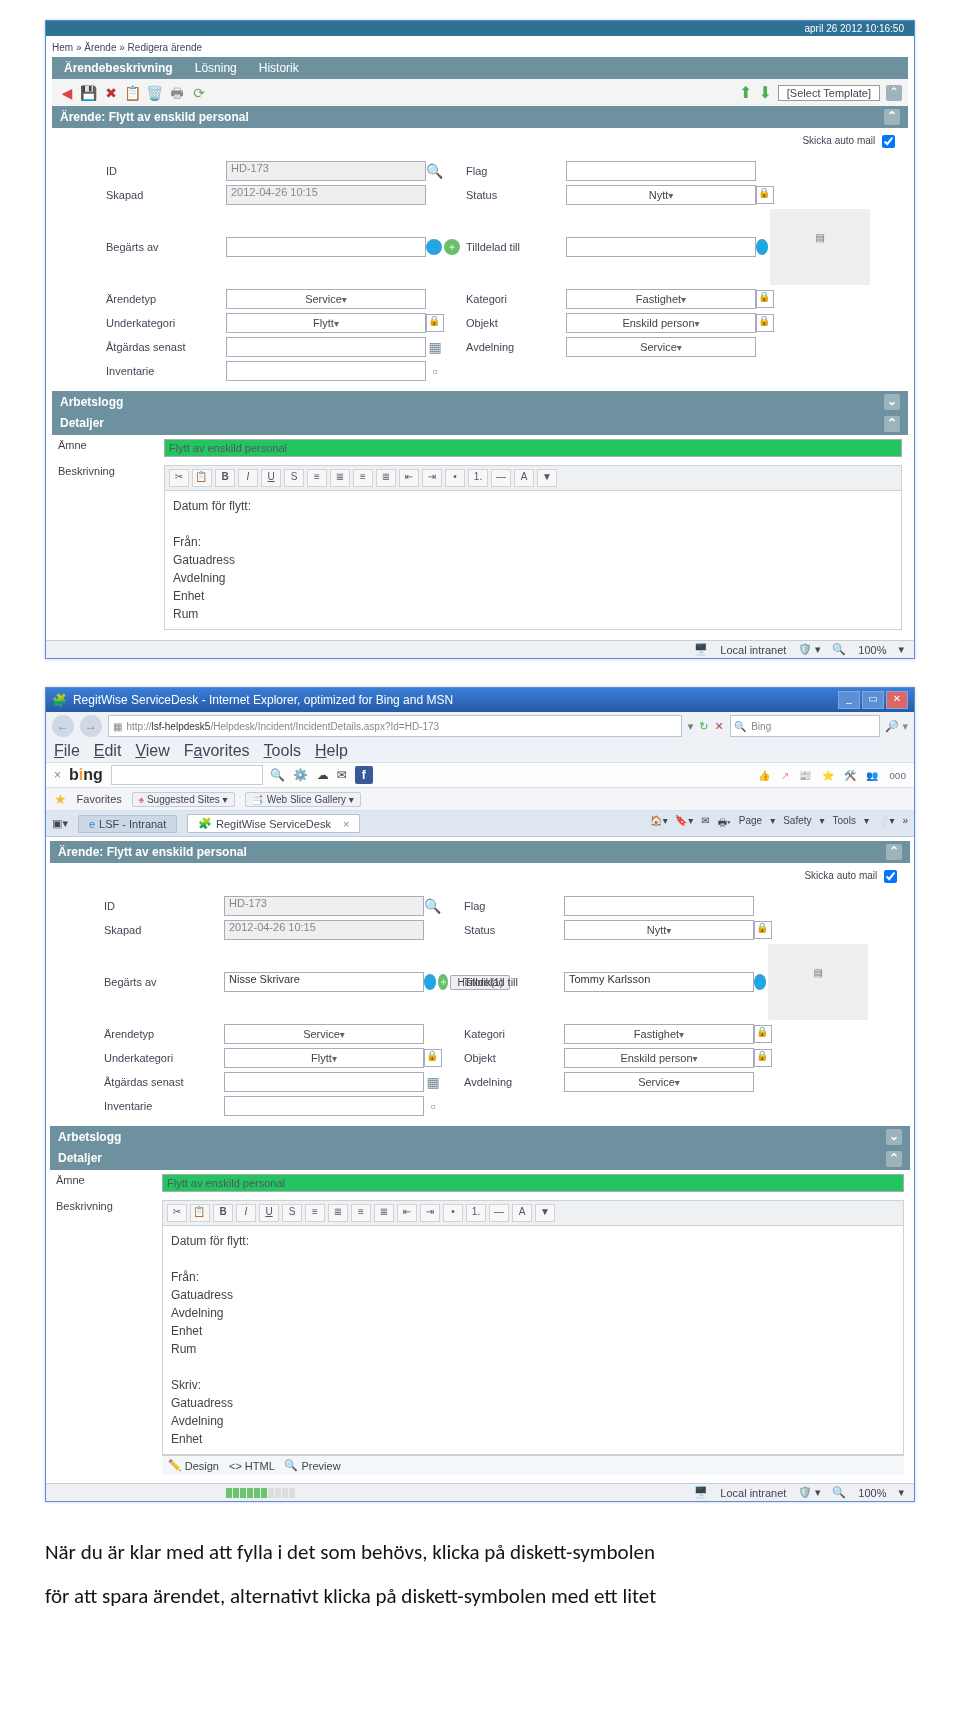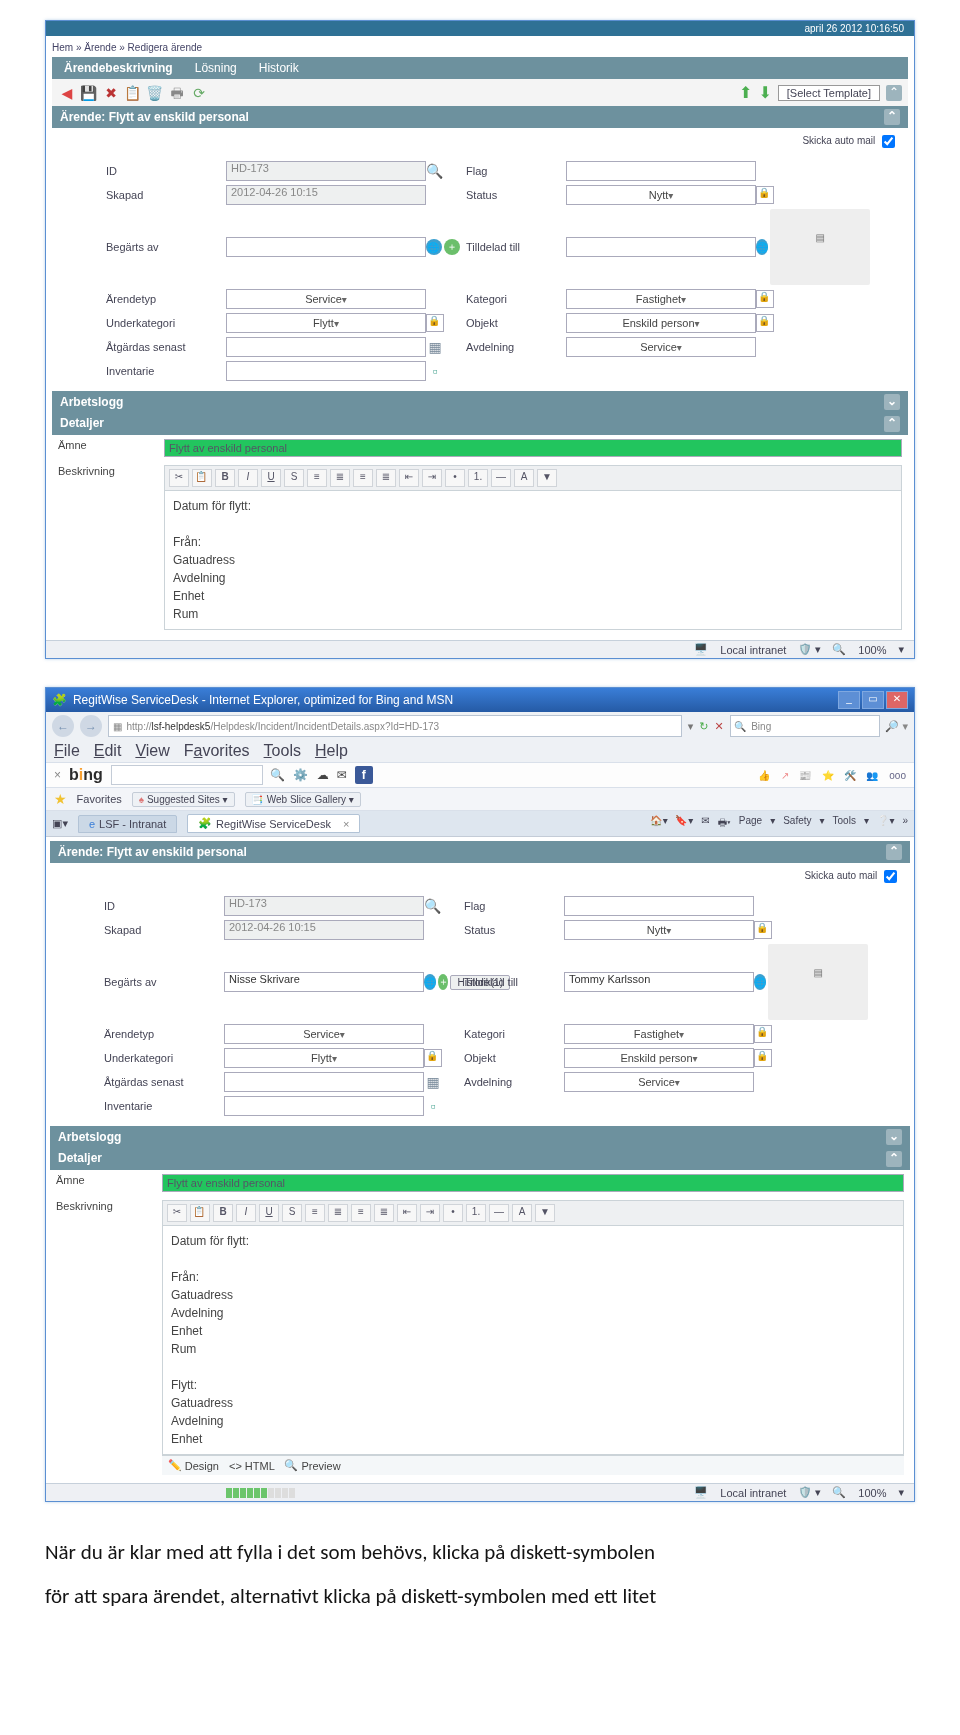--- a/index.html
+++ b/index.html
@@ -645,21 +645,21 @@
         </div>
         <div class="rtx-area">
           <div>Datum för flytt:</div>
           <div>&nbsp;</div>
           <div>Från:</div>
           <div>Gatuadress</div>
           <div>Avdelning</div>
           <div>Enhet</div>
           <div>Rum</div>
           <div>&nbsp;</div>
-          <div>Flytt:</div>
+          <div>Skriv:</div>
           <div>Gatuadress</div>
           <div>Avdelning</div>
           <div>Enhet</div>
         </div>
         <div class="rtx-tabs">
           <span class="t">✏️ <span>Design</span></span>
           <span class="t">&lt;&gt; <span>HTML</span></span>
           <span class="t">🔍 <span>Preview</span></span>
         </div>
       </div>

